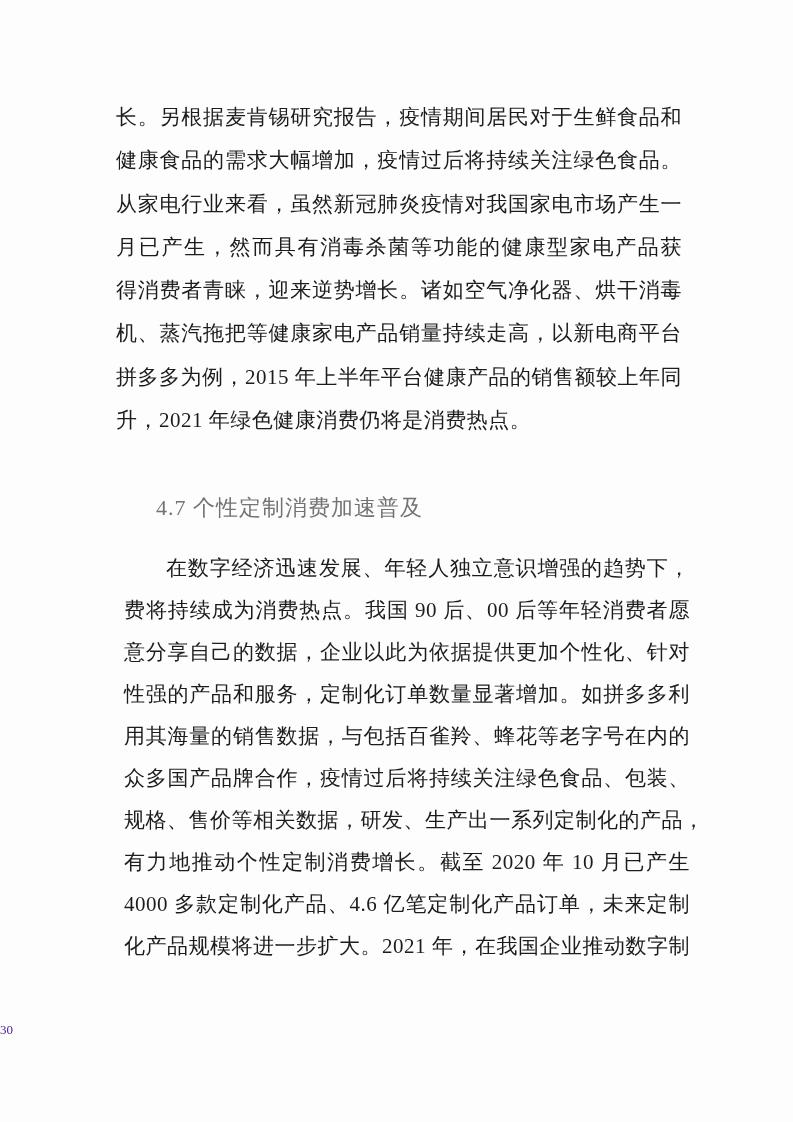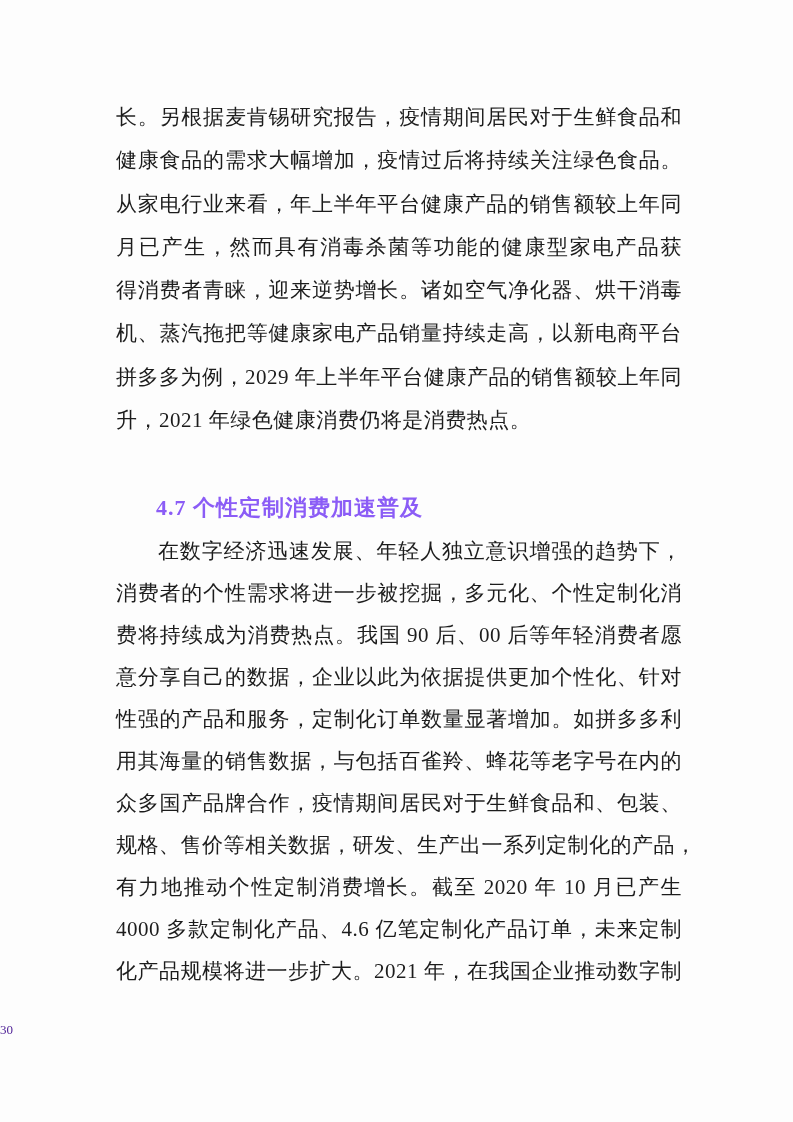--- a/index.html
+++ b/index.html
@@ -12,21 +12,21 @@
     font-family: "Liberation Serif", "DejaVu Serif", serif;
     color: #1c1c1c;
     overflow: hidden;
   }
   .content {
     position: absolute;
     left: 116px;
     width: 566px;
   }
   .para-1 { top: 96px; }
-  .para-2 { top: 530px; }
+  .para-2 { top: 547px; margin-left: 8px; }
   .para-1 .line {
     line-height: 43.3px;
     font-size: 21px;
   }
   .para-2 .line {
     line-height: 42px;
     font-size: 21px;
   }
   .line {
     width: 100%;
@@ -42,62 +42,61 @@
   .line.indent {
     padding-left: 42px;
   }
   .section-heading {
     position: absolute;
     left: 116px;
     top: 492px;
     width: 566px;
     padding-left: 40px;
     font-size: 22px;
-    font-weight: bold;
+    font-weight: normal;
     line-height: 32px;
     letter-spacing: 1px;
-    color: #8b5cf6;
+    color: #737373;
   }
   .page-number {
     position: absolute;
     left: 0;
     top: 1022px;
     width: 100%;
     text-align: left;
     font-size: 13px;
     color: #4c1d95;
     font-family: "Liberation Serif", "DejaVu Serif", serif;
   }
 </style>
 </head>
 <body>
 
 <div class="page">
 
   <div class="content para-1">
     <div class="line">长。另根据麦肯锡研究报告，疫情期间居民对于生鲜食品和</div>
     <div class="line">健康食品的需求大幅增加，疫情过后将持续关注绿色食品。</div>
-    <div class="line">从家电行业来看，年上半年平台健康产品的销售额较上年同</div>
+    <div class="line">从家电行业来看，虽然新冠肺炎疫情对我国家电市场产生一</div>
     <div class="line">月已产生，然而具有消毒杀菌等功能的健康型家电产品获</div>
     <div class="line">得消费者青睐，迎来逆势增长。诸如空气净化器、烘干消毒</div>
     <div class="line">机、蒸汽拖把等健康家电产品销量持续走高，以新电商平台</div>
-    <div class="line">拼多多为例，2029 年上半年平台健康产品的销售额较上年同</div>
+    <div class="line">拼多多为例，2015 年上半年平台健康产品的销售额较上年同</div>
     <div class="line no-stretch">升，2021 年绿色健康消费仍将是消费热点。</div>
   </div>
 
   <div class="section-heading">4.7 个性定制消费加速普及</div>
 
   <div class="content para-2">
     <div class="line indent">在数字经济迅速发展、年轻人独立意识增强的趋势下，</div>
-    <div class="line">消费者的个性需求将进一步被挖掘，多元化、个性定制化消</div>
     <div class="line">费将持续成为消费热点。我国 90 后、00 后等年轻消费者愿</div>
     <div class="line">意分享自己的数据，企业以此为依据提供更加个性化、针对</div>
     <div class="line">性强的产品和服务，定制化订单数量显著增加。如拼多多利</div>
     <div class="line">用其海量的销售数据，与包括百雀羚、蜂花等老字号在内的</div>
-    <div class="line">众多国产品牌合作，疫情期间居民对于生鲜食品和、包装、</div>
+    <div class="line">众多国产品牌合作，疫情过后将持续关注绿色食品、包装、</div>
     <div class="line">规格、售价等相关数据，研发、生产出一系列定制化的产品，</div>
     <div class="line">有力地推动个性定制消费增长。截至 2020 年 10 月已产生</div>
     <div class="line">4000 多款定制化产品、4.6 亿笔定制化产品订单，未来定制</div>
     <div class="line">化产品规模将进一步扩大。2021 年，在我国企业推动数字制</div>
   </div>
 
   <div class="page-number">30</div>
 
 </div>
 

